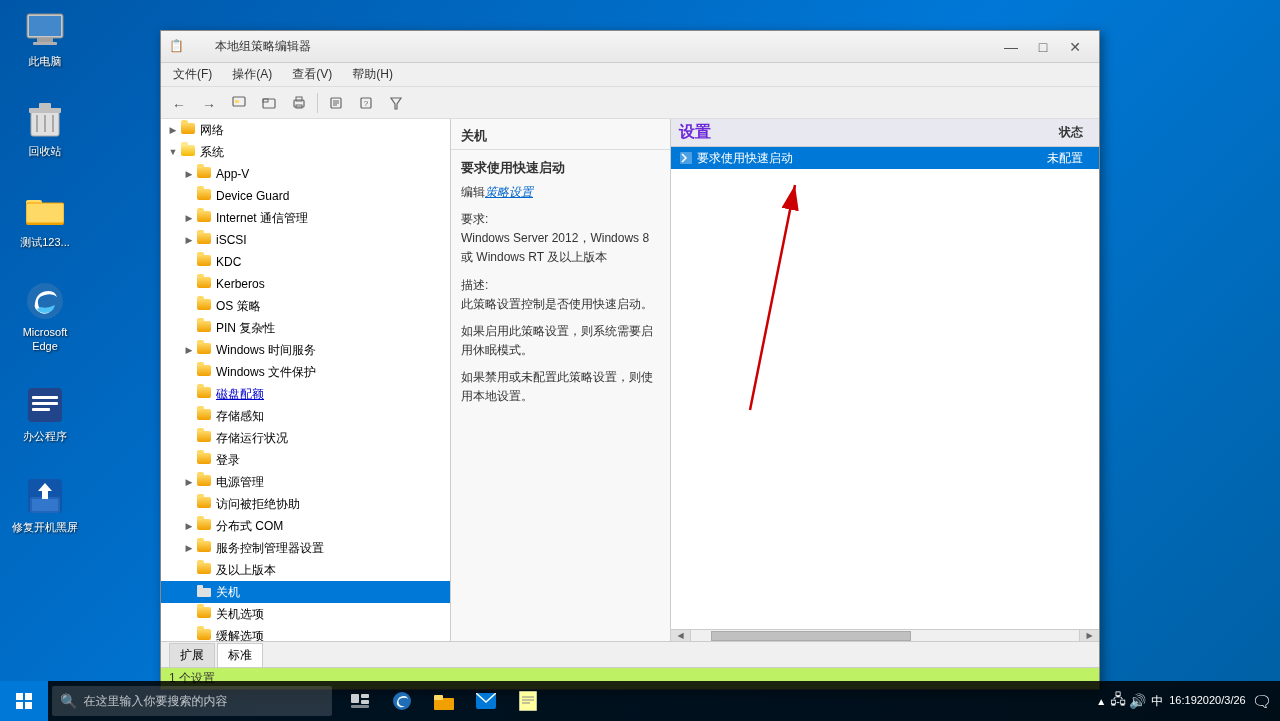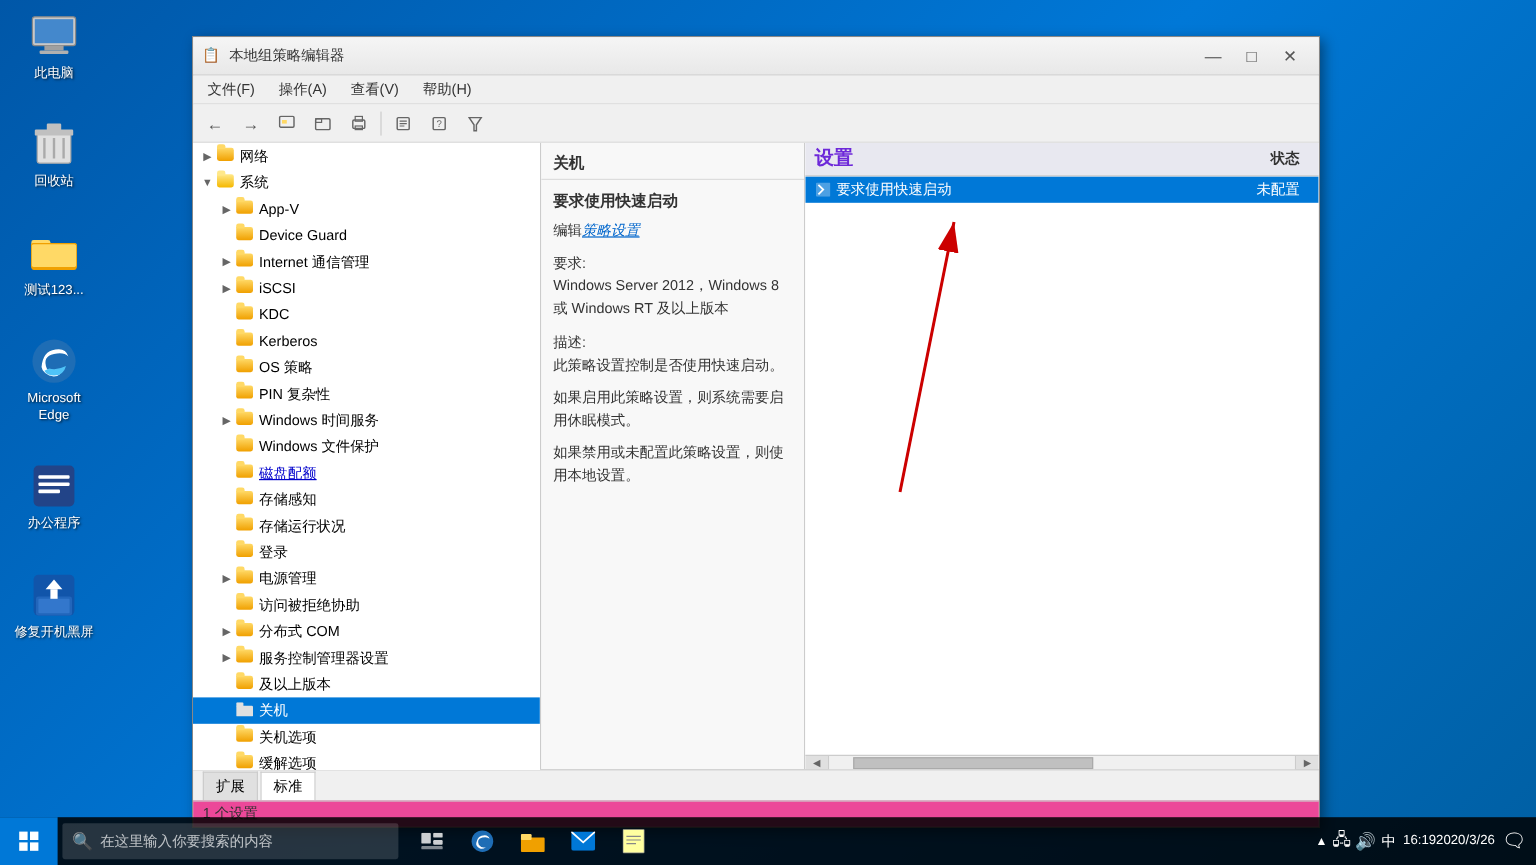--- a/index.html
+++ b/index.html
@@ -24,21 +24,21 @@
     .taskbar-right { margin-left: auto; display: flex; align-items: center; color: white; font-size: 11px; padding-right: 8px; gap: 6px; }
     .taskbar-clock { display: flex; flex-direction: row; align-items: flex-end; line-height: 1.4; }
     .taskbar-tray { display: flex; align-items: center; gap: 4px; }
 
     
     .main-window { position: absolute; top: 30px; left: 160px; width: 940px; height: 660px; background: #f0f0f0; border: 1px solid #888; box-shadow: 3px 3px 10px rgba(0,0,0,0.4); display: flex; flex-direction: column; }
 
     
     .title-bar { height: 32px; background: linear-gradient(180deg, #f5f5f5 0%, #e8e8e8 100%); display: flex; align-items: center; padding: 0 8px; border-bottom: 1px solid #ccc; flex-shrink: 0; }
     .title-bar-icon { width: 16px; height: 16px; margin-right: 6px; }
-    .title-bar-text { flex: 1; font-size: 12px; color: #333; }
+    .title-bar-text { flex: 1; font-size: 12px; color: #333; margin-left: 24px; }
     .title-bar-controls { display: flex; gap: 0; }
     .title-bar-btn { width: 32px; height: 26px; display: flex; align-items: center; justify-content: center; cursor: pointer; font-size: 14px; color: #555; }
 
     
     .menu-bar { height: 24px; background: #f0f0f0; display: flex; align-items: center; padding: 0 4px; border-bottom: 1px solid #ddd; flex-shrink: 0; gap: 4px; }
     .menu-item { padding: 2px 8px; cursor: pointer; font-size: 12px; color: #333; }
 
     
     .toolbar { height: 32px; background: #f0f0f0; display: flex; align-items: center; padding: 0 4px; border-bottom: 1px solid #ddd; flex-shrink: 0; gap: 2px; }
     .toolbar-btn { width: 28px; height: 26px; display: flex; align-items: center; justify-content: center; cursor: pointer; font-size: 14px; color: #555; border: 1px solid transparent; }
@@ -71,21 +71,21 @@
     .right-row-icon { width: 14px; height: 14px; margin-right: 4px; display: flex; align-items: center; justify-content: center; font-size: 10px; flex-shrink: 0; }
     .right-row-label { flex: 1; font-size: 12px; }
     .right-row-status { width: 80px; font-size: 12px; text-align: right; padding-right: 8px; }
 
     
     .bottom-tabs { height: 26px; background: #f0f0f0; border-top: 1px solid #ccc; display: flex; align-items: flex-end; padding: 0 8px; flex-shrink: 0; }
     .bottom-tab { padding: 3px 10px; font-size: 12px; cursor: pointer; border: 1px solid #ccc; border-bottom: none; background: #e0e0e0; margin-right: 2px; }
     .bottom-tab.active { background: white; }
 
     
-    .status-bar { height: 22px; background: #ec4899; border-top: 1px solid #ccc; display: flex; align-items: center; padding: 0 8px; font-size: 12px; color: #333; flex-shrink: 0; }
+    .status-bar { height: 22px; background: #bef264; border-top: 1px solid #ccc; display: flex; align-items: center; padding: 0 8px; font-size: 12px; color: #333; flex-shrink: 0; }
 
     
     .tree-item { display: flex; align-items: center; height: 22px; padding-right: 4px; cursor: pointer; white-space: nowrap; }
     .tree-item.selected { background: #0078d7; color: white; }
     .tree-indent { display: inline-block; flex-shrink: 0; }
     .tree-expand { width: 16px; height: 16px; display: flex; align-items: center; justify-content: center; flex-shrink: 0; font-size: 9px; color: #666; cursor: pointer; }
     .tree-folder-icon { width: 16px; height: 14px; margin-right: 3px; flex-shrink: 0; position: relative; display: inline-block; }
     .folder-closed { display: inline-block; width: 14px; height: 11px; background: linear-gradient(180deg, #ffd966 0%, #f0a000 100%); border-radius: 0 2px 2px 2px; position: relative; }
     .folder-closed::before { content: ''; position: absolute; top: -3px; left: 0; width: 7px; height: 4px; background: #ffd966; border-radius: 2px 2px 0 0; }
     .folder-open { display: inline-block; width: 14px; height: 11px; background: linear-gradient(180deg, #ffe88a 0%, #f5b800 100%); border-radius: 0 2px 2px 2px; position: relative; }

